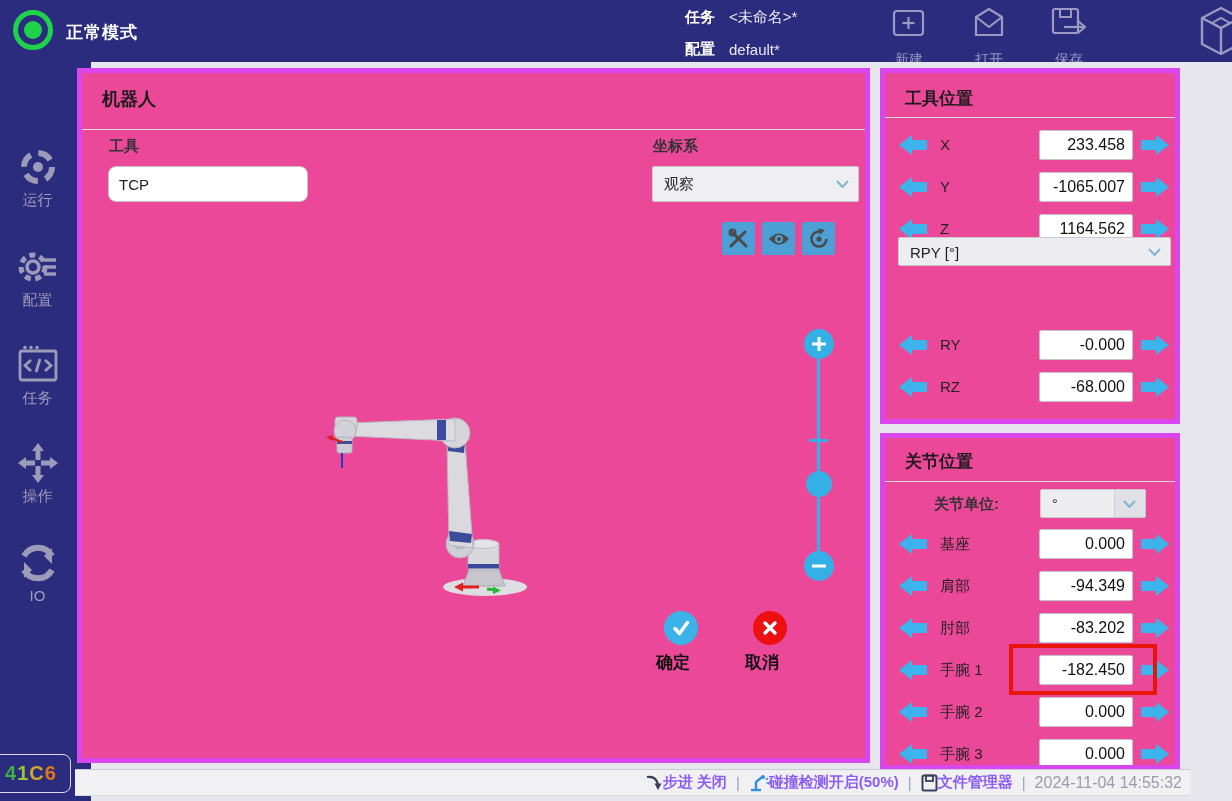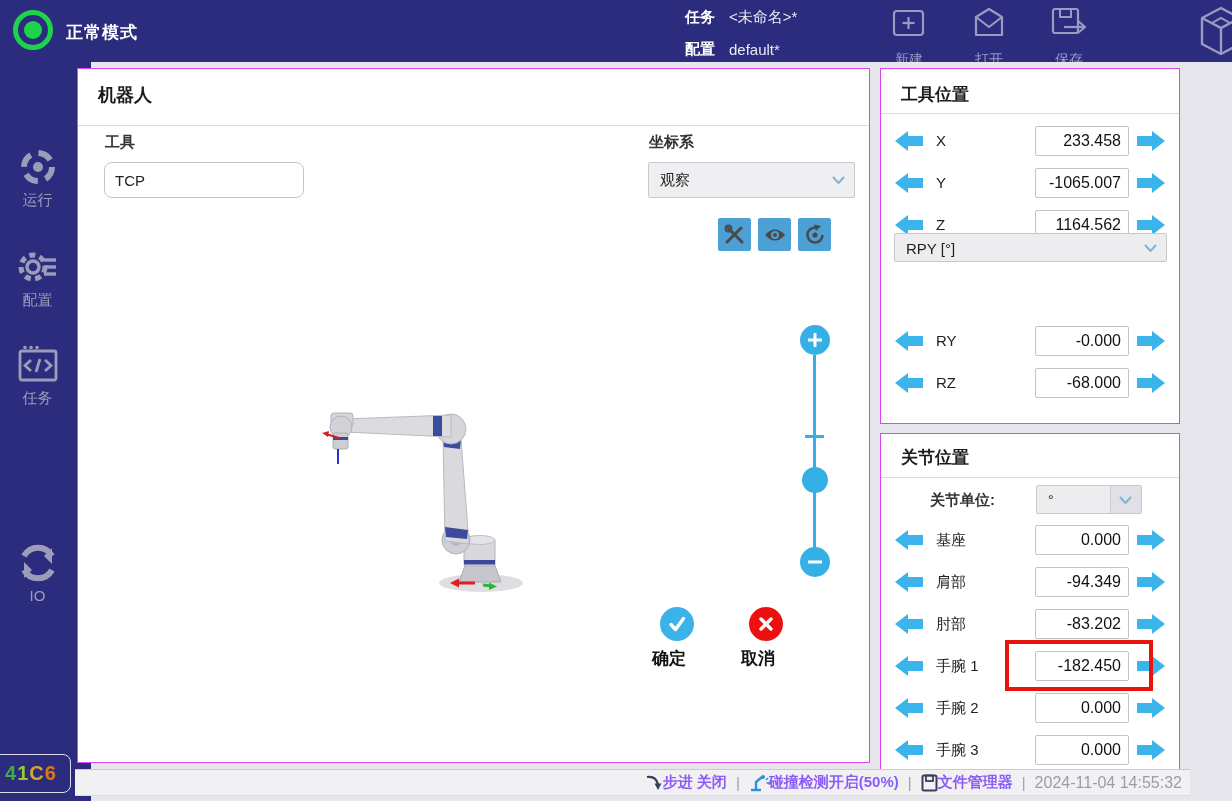--- a/index.html
+++ b/index.html
@@ -19,21 +19,21 @@
   .tb-btn .tb-label{font-size:14px;margin-top:12px;}
 
   
   .sidebar{position:absolute;left:0;top:62px;width:75px;height:739px;background:#2b2c7d;overflow:hidden;padding-left:16px;}
   .side-item{position:absolute;left:0;width:75px;text-align:center;color:#9c9cba;cursor:pointer;}
   .side-item svg{display:block;margin:0 auto;}
   .side-label{font-size:15px;margin-top:3px;}
   .code-box{position:absolute;left:-9px;top:692px;width:78px;height:37px;border:1px solid #dcdcec;border-radius:8px;display:flex;align-items:center;justify-content:center;font-size:20px;font-weight:700;letter-spacing:1px;}
 
   
-  .panel{position:absolute;background:#ffffff;border:1px solid #d946ef;box-sizing:border-box;}
+  .panel{position:absolute;background:#ec4899;border:5px solid #d946ef;box-sizing:border-box;}
   .panel-title{position:absolute;left:20px;top:14px;font-size:18px;font-weight:700;color:#1b1b1b;}
   .panel-div{position:absolute;left:0;width:100%;height:0;border-top:1px solid #dcdce0;}
 
   .fld-label{position:absolute;font-size:15px;font-weight:700;color:#333;}
   .txt-input{position:absolute;border:1px solid #c2c2c8;background:#fff;font-size:15px;padding:0 10px;border-radius:8px;color:#222;box-sizing:border-box;font-family:inherit;}
   .dropdown{position:absolute;background:#efeff2;border:1px solid #c8c8ce;border-radius:2px;box-sizing:border-box;cursor:pointer;}
   .dd-value{position:absolute;left:11px;top:50%;transform:translateY(-50%);font-size:15px;color:#222;}
   .dd-chev{position:absolute;right:9px;top:50%;transform:translateY(-50%);}
 
   .vt-btn{position:absolute;top:149px;width:33px;height:33px;background:#4da0d6;border-radius:2px;display:flex;align-items:center;justify-content:center;cursor:pointer;}
@@ -149,20 +149,35 @@
         <circle cx="8" cy="3.5" r="1.8" fill="#9c9cba"></circle>
           <circle cx="14" cy="3.5" r="1.8" fill="#9c9cba"></circle>
           <circle cx="20" cy="3.5" r="1.8" fill="#9c9cba"></circle>
         <polyline points="14,16 8,21.5 14,27" fill="none" stroke="#9c9cba" stroke-width="2.8"></polyline>
         <line x1="23" y1="15" x2="19" y2="28" stroke="#9c9cba" stroke-width="2.8"></line>
         <polyline points="28,16 34,21.5 28,27" fill="none" stroke="#9c9cba" stroke-width="2.8"></polyline>
       </svg>
       <div class="side-label">任务</div>
     </div>
 
+    <div class="side-item" style="top:380px;">
+      <svg width="42" height="42" viewBox="0 0 42 42">
+        <g fill="#9c9cba">
+          <polygon points="21,1 27,9 15,9"></polygon>
+            <polygon points="21,41 27,33 15,33"></polygon>
+          <polygon points="1,21 9,15 9,27"></polygon>
+            <polygon points="41,21 33,15 33,27"></polygon>
+          <rect x="18.5" y="8" width="5" height="10"></rect>
+            <rect x="18.5" y="24" width="5" height="10"></rect>
+          <rect x="8" y="18.5" width="10" height="5"></rect>
+            <rect x="24" y="18.5" width="10" height="5"></rect>
+        </g>
+      </svg>
+      <div class="side-label">操作</div>
+    </div>
 
     <div class="side-item" style="top:480px;">
       <svg width="42" height="42" viewBox="0 0 42 42">
         <path d="M7 14 A16 16 0 0 1 35 14" fill="none" stroke="#9c9cba" stroke-width="6"></path>
         <polygon points="35,6 35,22 27,14" fill="#9c9cba"></polygon>
         <path d="M35 28 A16 16 0 0 1 7 28" fill="none" stroke="#9c9cba" stroke-width="6"></path>
         <polygon points="7,20 7,36 15,28" fill="#9c9cba"></polygon>
       </svg>
       <div class="side-label">IO</div>
     </div>

